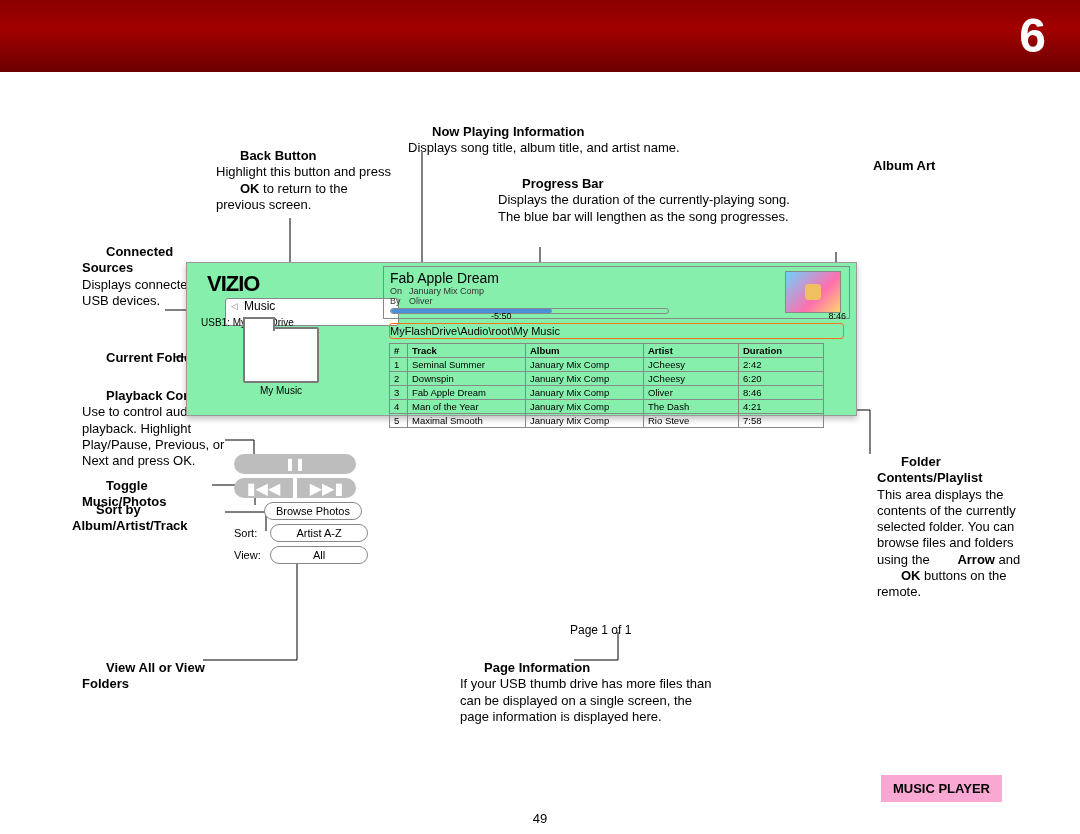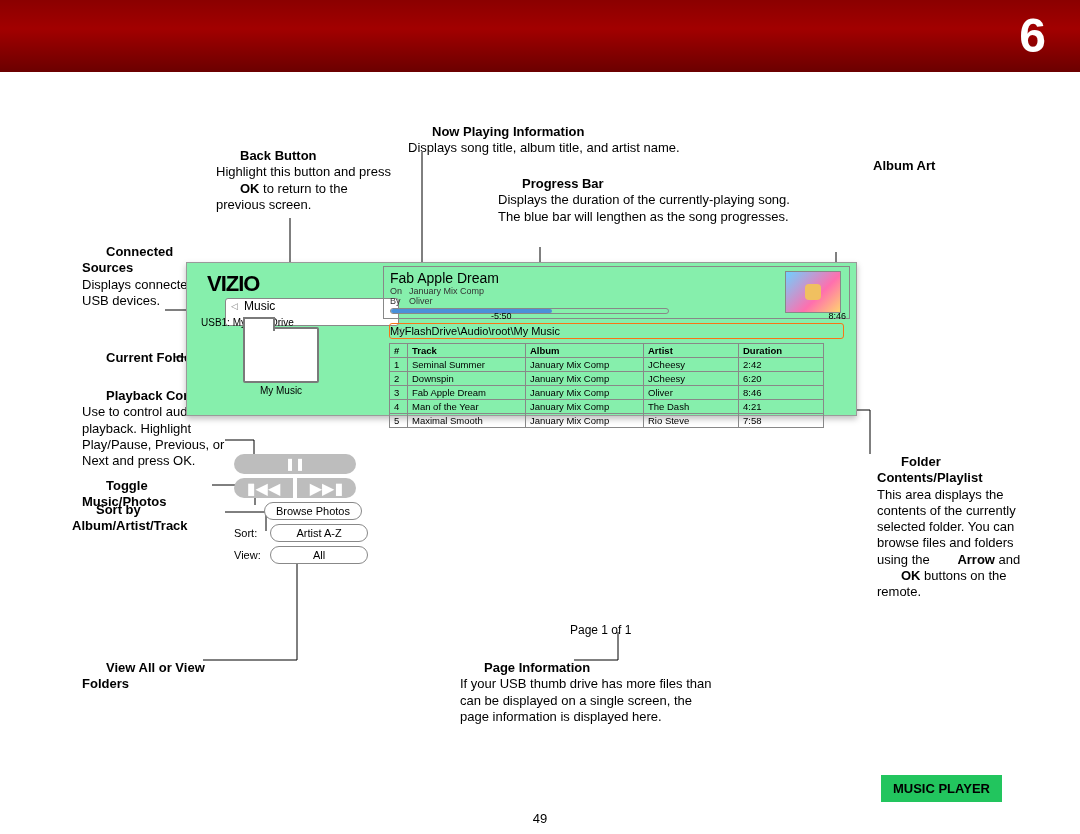--- a/index.html
+++ b/index.html
@@ -37,21 +37,21 @@
   .callout {
     position: absolute;
     font-size: 13px;
     line-height: 1.25;
   }
   .callout b { font-weight: bold; padding-left: 24px; }
   .section-label {
     position: absolute;
     right: 78px;
     bottom: 32px;
-    background: #22c55e;
+    background: #f9a8d4;
     padding: 6px 12px;
     font-weight: bold;
     font-size: 13px;
   }
   svg.lines {
     position: absolute;
     left: 0; top: 0;
     width: 1080px; height: 834px;
     pointer-events: none;
   }

